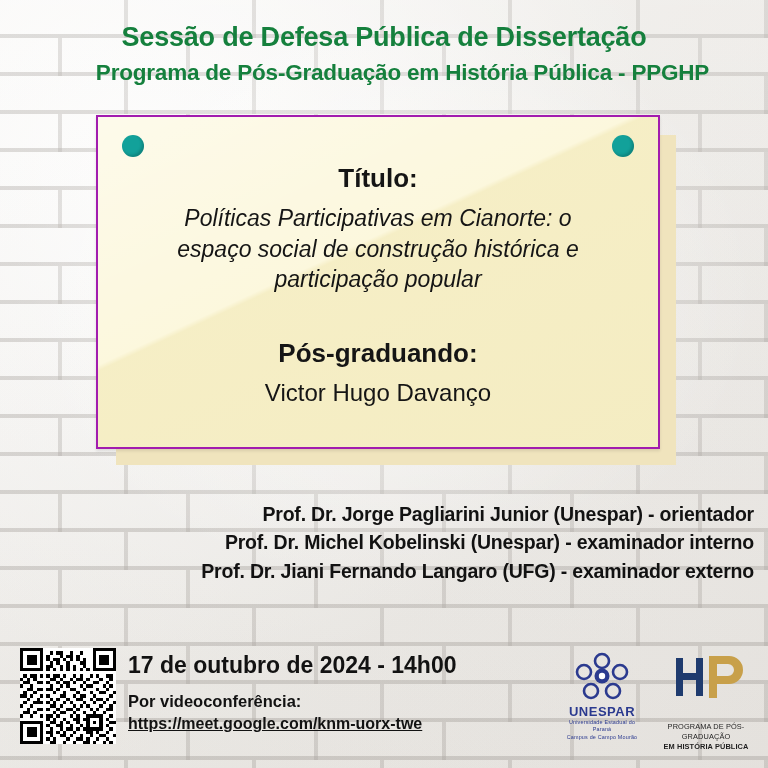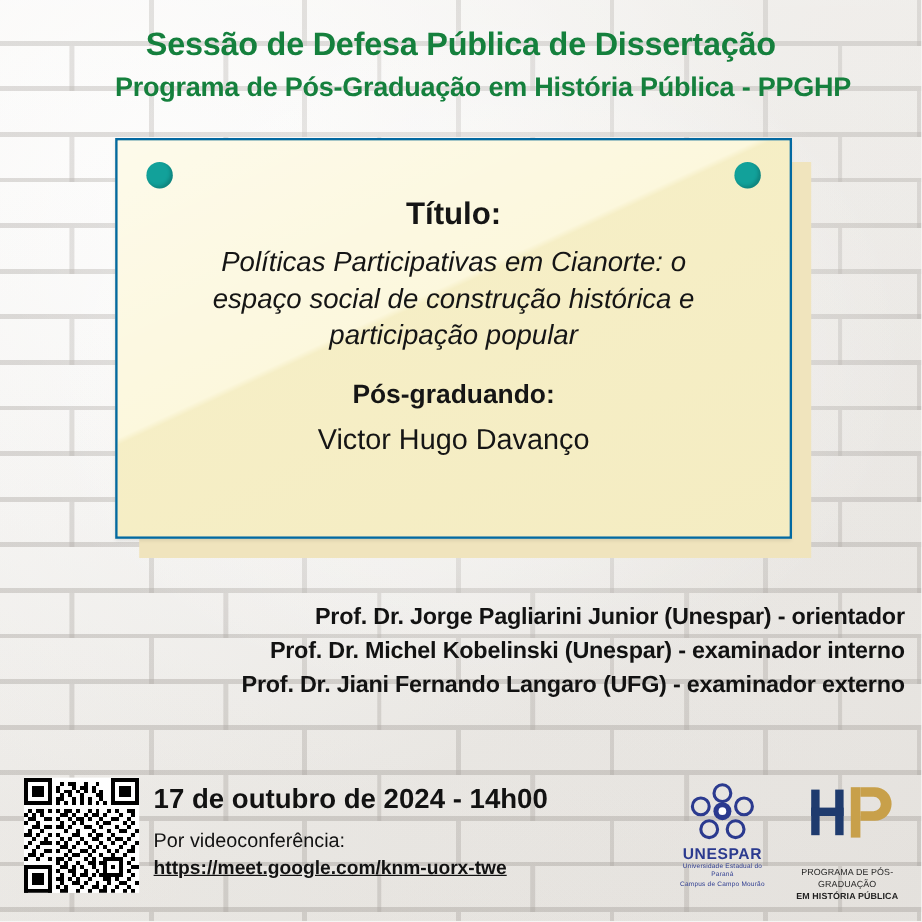--- a/index.html
+++ b/index.html
@@ -127,21 +127,21 @@
     height: 330px;
     background: #f0e4bd;
   }
   .card {
     position: absolute;
     left: 96px;
     top: 115px;
     width: 560px;
     height: 330px;
     background: #fbf5d2;
-    border: 2px solid #0369a1;
+    border: 2px solid #a21caf;
     box-shadow: 0 2px 3px rgba(0,0,0,0.10);
     overflow: hidden;
   }
   .card-sheen {
     position: absolute;
     inset: 0;
     background: linear-gradient(155deg, rgba(255,255,255,0.55) 0%, rgba(255,255,255,0.25) 42%, rgba(236,226,175,0.35) 43%, rgba(236,226,175,0.45) 100%);
     pointer-events: none;
   }
   .pin {
@@ -167,23 +167,23 @@
     line-height: 1.2;
   }
   .txt-titulo {
     font-size: 23px;
     font-style: italic;
     line-height: 1.32;
     margin-top: 9px;
     padding: 0 16px;
   }
   .lbl-posgrad {
-    font-size: 22px;
-    font-weight: bold;
-    margin-top: 22px;
+    font-size: 26px;
+    font-weight: bold;
+    margin-top: 44px;
     line-height: 1.2;
   }
   .txt-posgrad {
     font-size: 24px;
     margin-top: 10px;
     line-height: 1.2;
   }
 
   
   .banca {
@@ -231,21 +231,21 @@
     top: 16px;
     color: #121212;
   }
   .footer-date {
     font-size: 23px;
     font-weight: bold;
     line-height: 1.2;
   }
   .footer-modo {
     font-size: 16.5px;
-    font-weight: normal;
+    font-weight: bold;
     margin-top: 11px;
     line-height: 1.25;
   }
   .footer-link {
     font-size: 16px;
     font-weight: bold;
     margin-top: 3px;
     line-height: 1.25;
     text-decoration: underline;
     color: #121212;

